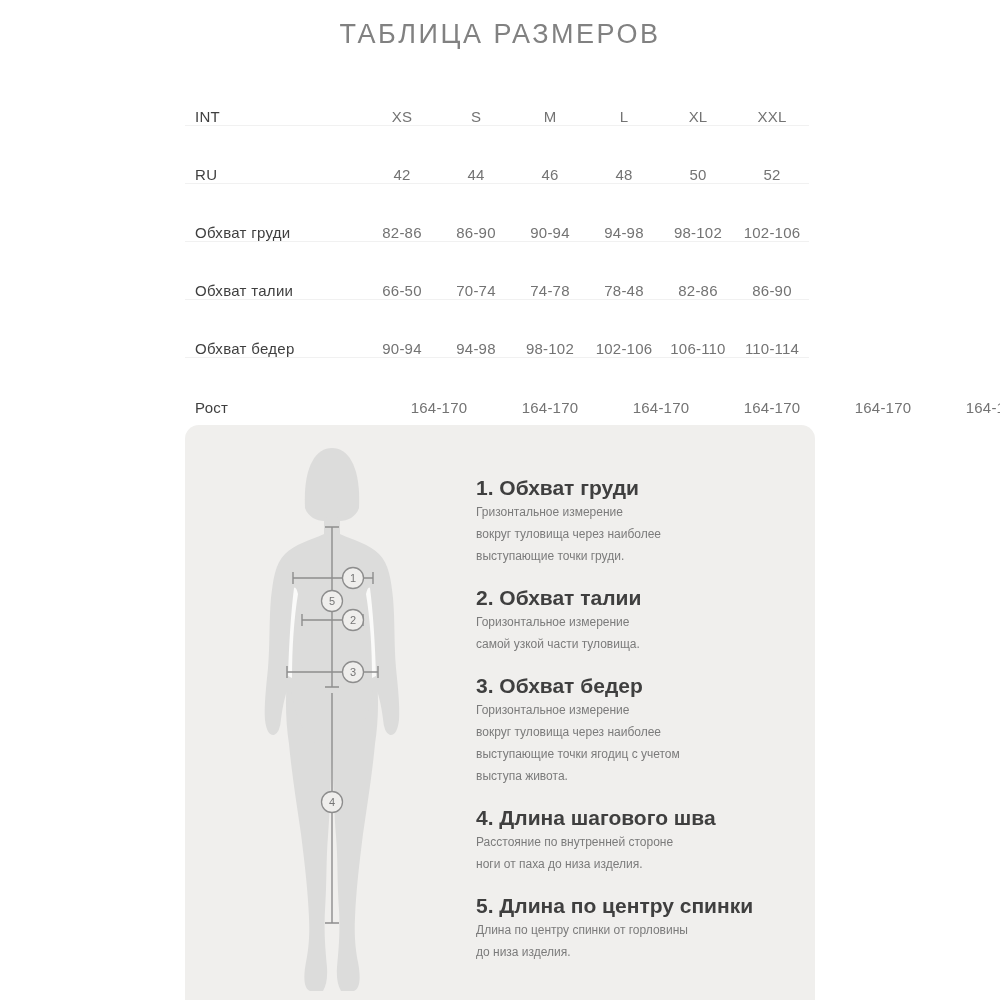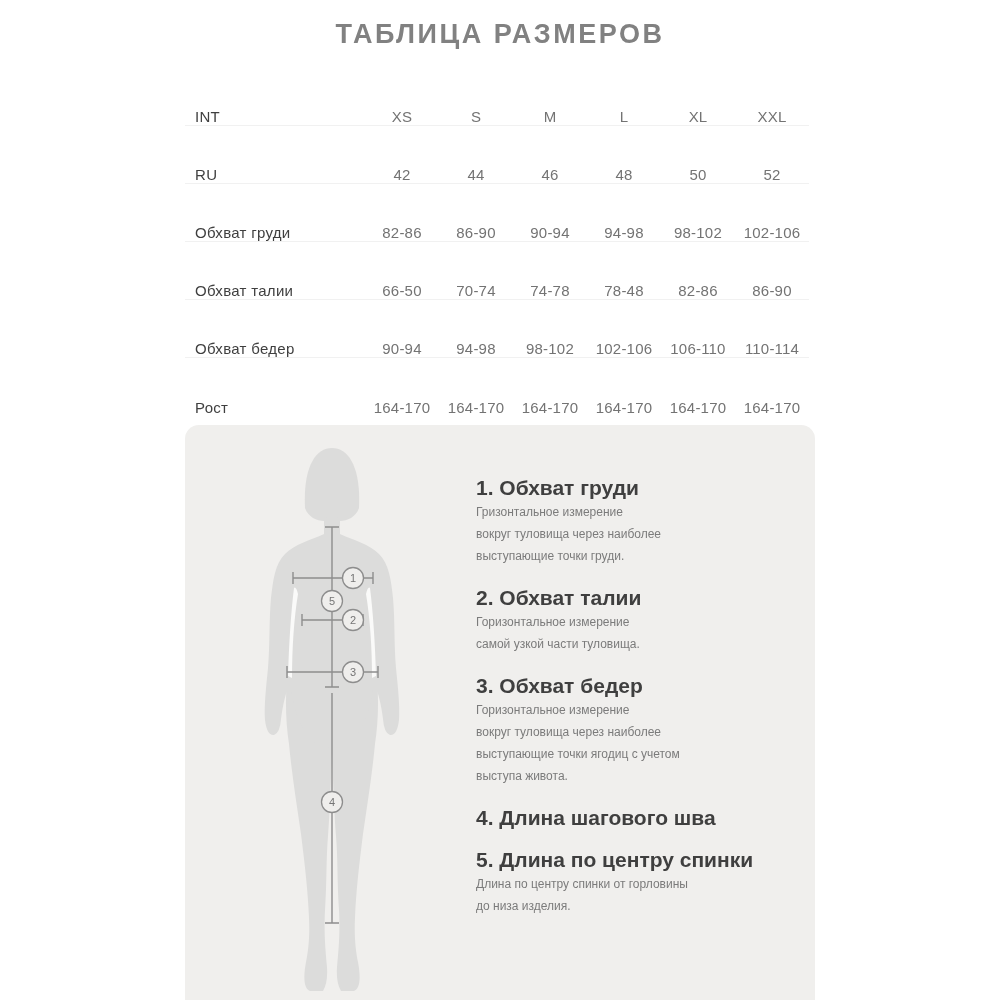--- a/index.html
+++ b/index.html
@@ -12,39 +12,39 @@
   }
   .page { width: 1000px; height: 1000px; position: relative; }
 
   
   .page-title {
     margin-top: 16px;
     height: 36px;
     line-height: 36px;
     text-align: center;
     font-size: 27px;
-    font-weight: 700;
+    font-weight: 400;
     letter-spacing: 2.5px;
     color: #818181;
   }
 
   
   .size-table {
     margin-left: 185px;
     margin-top: 28px;
     width: 624px;
   }
   .size-row {
     display: flex;
     align-items: flex-end;
     height: 58px;
     border-bottom: 1px solid #f1f1f1;
   }
   .size-row.header { height: 46px; }
-  .size-row.last { border-bottom: none; }
+  .size-row.last { border-bottom: none; gap: 37px; }
   .row-label {
     flex: 0 0 180px;
     padding-left: 10px;
     font-size: 15px;
     font-weight: 500;
     letter-spacing: 0.3px;
     color: #3f3f3f;
   }
   .size-cell {
     flex: 0 0 74px;
@@ -228,20 +228,22 @@
       </div>
       <div class="guide-section">
         <div class="sec-heading">3. Обхват бедер</div>
         <div class="sec-body">Горизонтальное измерение
 вокруг туловища через наиболее
 выступающие точки ягодиц с учетом
 выступа живота.</div>
       </div>
       <div class="guide-section">
         <div class="sec-heading">4. Длина шагового шва</div>
+        <div class="sec-body">Расстояние по внутренней стороне
+ноги от паха до низа изделия.</div>
       </div>
       <div class="guide-section">
         <div class="sec-heading">5. Длина по центру спинки</div>
         <div class="sec-body">Длина по центру спинки от горловины
 до низа изделия.</div>
       </div>
     </div>
 
   </div>
 </div>

